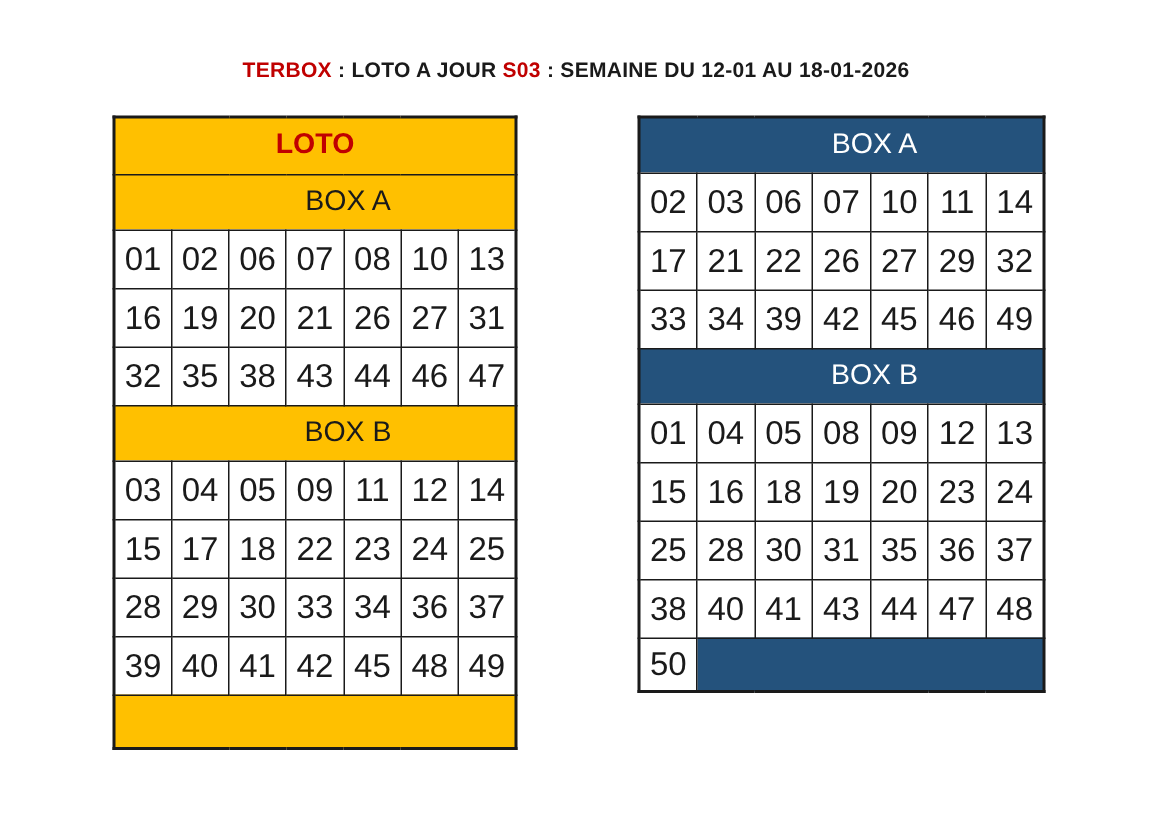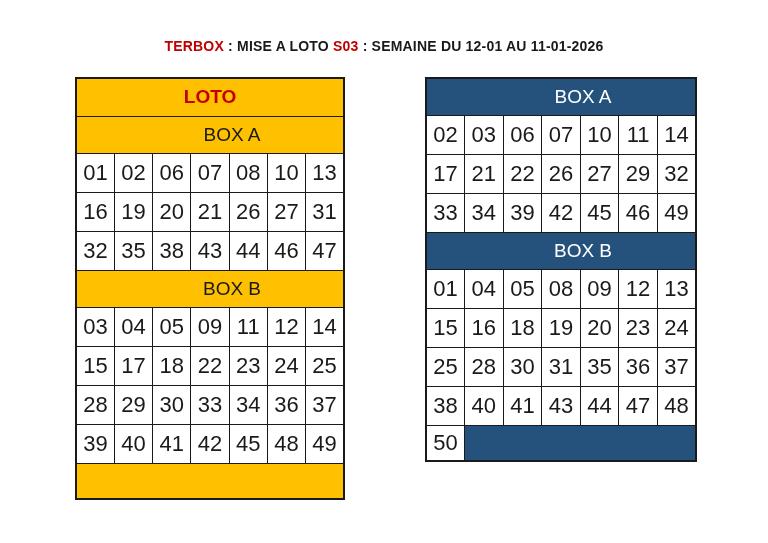--- a/index.html
+++ b/index.html
@@ -68,21 +68,21 @@
   .euro td.box-label  { background: var(--blue, #24527C); color: #ffffff; }
   .euro td.footer-band { background: var(--blue, #24527C); }
   .euro td.last-num { height: 36px; margin-left: 37px; }
 </style>
 </head>
 <body>
 
 <div class="page">
 
   <div class="page-title">
-    <span class="red">TERBOX</span><span> : MISE A LOTO </span><span class="red">S03</span><span> : SEMAINE DU 12-01 AU 11-01-2026</span>
+    <span class="red">TERBOX</span><span> : LOTO A JOUR </span><span class="red">S03</span><span> : SEMAINE DU 12-01 AU 18-01-2026</span>
   </div>
 
   <div class="table-wrap loto">
     <table class="loto">
       <tbody>
         <tr>
           <td colspan="7" class="game-title">LOTO</td>
         </tr>
         <tr>
           <td colspan="7" class="box-label">BOX A</td>

